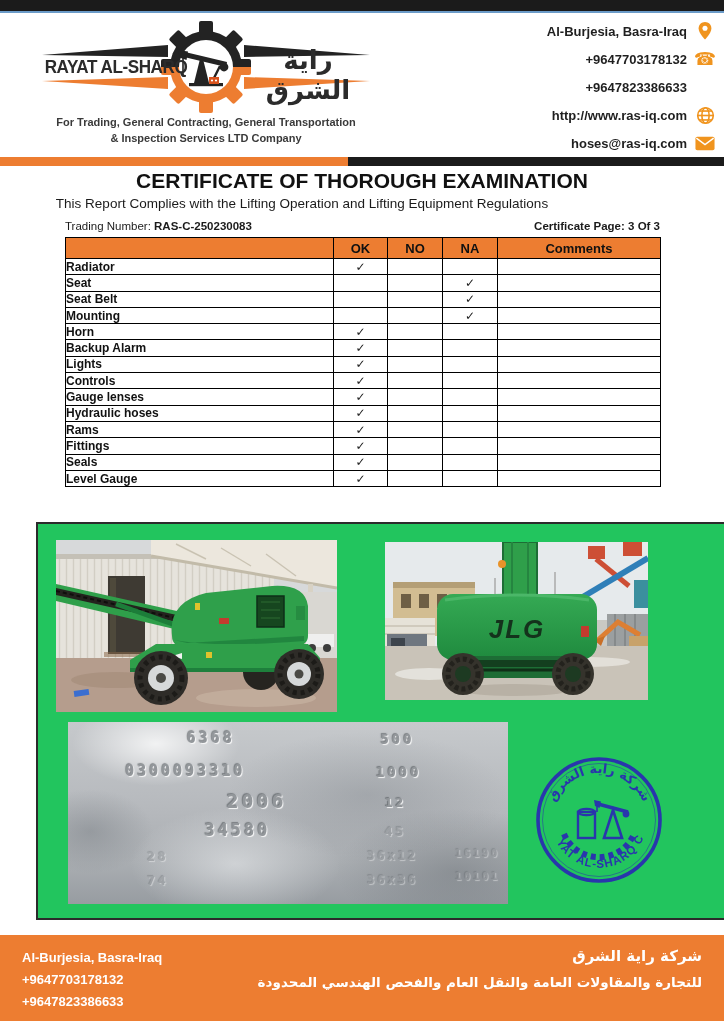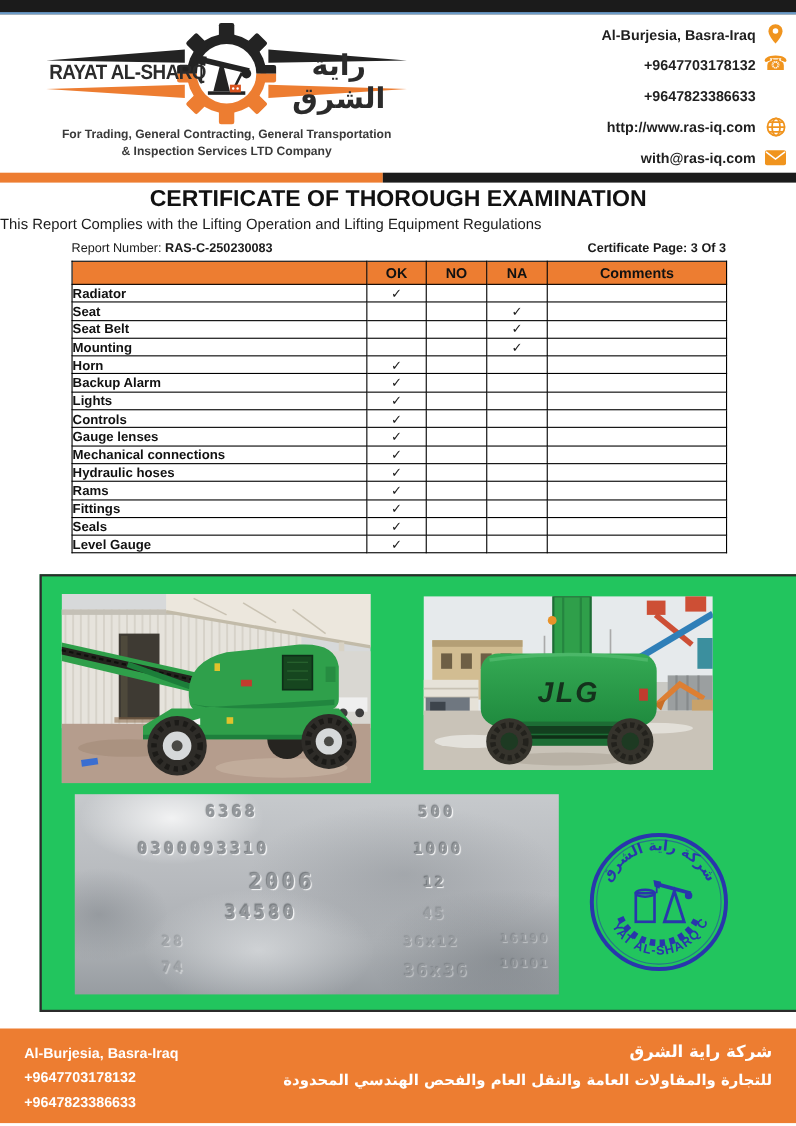--- a/index.html
+++ b/index.html
@@ -30,21 +30,21 @@
   .contact-ico.empty { visibility:hidden; }
   .phone-glyph { font-family:"DejaVu Sans",sans-serif; font-size:18px; color:#f0941e; line-height:1; }
 
   
   .divider { position:absolute; left:0; top:157px; width:724px; height:9px; display:flex; }
   .divider .seg-orange { width:348px; height:9px; background:#ed7d31; }
   .divider .seg-black { flex:1; height:9px; background:#1b1b1b; }
 
   
   .title-heading { position:absolute; left:0; top:169px; width:724px; text-align:center; font-size:21px; font-weight:700; color:#111; }
-  .title-sub { position:absolute; left:0; top:196px; width:604px; text-align:left; font-size:13.5px; color:#1b1b1b; }
+  .title-sub { position:absolute; left:0; top:196px; width:604px; text-align:center; font-size:13.5px; color:#1b1b1b; }
 
   
   .report-line { position:absolute; left:65px; top:220px; width:595px; display:flex; justify-content:space-between; font-size:11.5px; color:#1b1b1b; }
   .report-line b { font-weight:700; }
   .page-info { font-weight:700;text-align:right; }
 
   
   table.checklist { position:absolute; left:65px; top:237px; width:595px; border-collapse:collapse; table-layout:fixed; }
   table.checklist th, table.checklist td { border:1px solid #000; }
   table.checklist thead th { background:#ed7d31; height:21px; font-size:13px; font-weight:700; color:#111; text-align:center; }
@@ -177,42 +177,42 @@
                 <circle cx="10" cy="10" r="8.2"></circle>
                 <ellipse cx="10" cy="10" rx="3.8" ry="8.2"></ellipse>
                 <line x1="1.8" y1="10" x2="18.2" y2="10"></line>
                 <line x1="3" y1="5.3" x2="17" y2="5.3"></line>
                 <line x1="3" y1="14.7" x2="17" y2="14.7"></line>
               </g>
             </svg>
         </span>
       </div>
       <div class="contact-row">
-        <span class="contact-text">with@ras-iq.com</span>
+        <span class="contact-text">hoses@ras-iq.com</span>
         <span class="contact-ico">
           <svg width="20" height="15" viewBox="0 0 22 16">
               <rect x="0.5" y="0.5" width="21" height="15" rx="2" fill="#f0941e"></rect>
               <polyline points="1.5,2 11,9.2 20.5,2" fill="none" stroke="#fff" stroke-width="1.6"></polyline>
             </svg>
         </span>
       </div>
     </div>
   </div>
 
   <div class="divider">
     <div class="seg-orange"></div>
     <div class="seg-black"></div>
   </div>
 
   <div class="title-heading">CERTIFICATE OF THOROUGH EXAMINATION</div>
   <div class="title-sub">This Report Complies with the Lifting Operation and Lifting Equipment Regulations</div>
 
   <div class="report-line">
     <div>
-      <span>Report Number:</span>
+      <span>Trading Number:</span>
       <b>RAS-C-250230083</b>
     </div>
     <div class="page-info">Certificate Page: 3 Of 3</div>
   </div>
 
   <table class="checklist">
     <colgroup>
       <col style="width:268px">
         <col style="width:54px">
         <col style="width:55px">
@@ -286,27 +286,20 @@
           <td class="mark-cell"></td>
         </tr>
         <tr>
           <td class="item-cell">Gauge lenses</td>
           <td class="mark-cell">✓</td>
           <td class="mark-cell"></td>
           <td class="mark-cell"></td>
           <td class="mark-cell"></td>
         </tr>
         <tr>
-          <td class="item-cell">Mechanical connections</td>
-          <td class="mark-cell">✓</td>
-          <td class="mark-cell"></td>
-          <td class="mark-cell"></td>
-          <td class="mark-cell"></td>
-        </tr>
-        <tr>
           <td class="item-cell">Hydraulic hoses</td>
           <td class="mark-cell">✓</td>
           <td class="mark-cell"></td>
           <td class="mark-cell"></td>
           <td class="mark-cell"></td>
         </tr>
         <tr>
           <td class="item-cell">Rams</td>
           <td class="mark-cell">✓</td>
           <td class="mark-cell"></td>
@@ -486,21 +479,21 @@
         <div class="plate-mark" style="left: 13%; top: 22%; font-size: 15px;">0300093310</div>
         <div class="plate-mark" style="left: 70%; top: 23%; font-size: 14px; text-align: right;">1000</div>
         <div class="plate-mark" style="left: 36%; top: 37%; font-size: 20px;">2006</div>
         <div class="plate-mark" style="left: 72%; top: 40%; font-size: 13px;">12</div>
         <div class="plate-mark" style="left: 31%; top: 54%; font-size: 17px;">34580</div>
         <div class="plate-mark faint" style="left: 72%; top: 56%; font-size: 13px;">45</div>
         <div class="plate-mark faint" style="left: 18%; top: 70%; font-size: 13px;">28</div>
         <div class="plate-mark faint" style="left: 68%; top: 70%; font-size: 12px;">36x12</div>
         <div class="plate-mark faint" style="left: 88%; top: 69%; font-size: 10px;">16190</div>
         <div class="plate-mark faint" style="left: 18%; top: 83%; font-size: 13px;">74</div>
-        <div class="plate-mark faint" style="left: 68%; top: 83%; font-size: 15px;">36x36</div>
+        <div class="plate-mark faint" style="left: 68%; top: 83%; font-size: 12px;">36x36</div>
         <div class="plate-mark faint" style="left: 88%; top: 82%; font-size: 10px;">10101</div>
       </div>
 
     <svg class="stamp" viewBox="0 0 130 132">
       <defs>
         <path id="stampTopArc" d="M17,67 A48,48 0 0 1 113,67" fill="none"></path>
         <path id="stampBotArc" d="M21,85 A48,48 0 0 0 109,85" fill="none"></path>
       </defs>
       <circle cx="65" cy="66" r="61" fill="none" stroke="#2936ac" stroke-width="3.6"></circle>
       <circle cx="65" cy="66" r="56.5" fill="none" stroke="#2936ac" stroke-width="1" opacity=".55"></circle>

